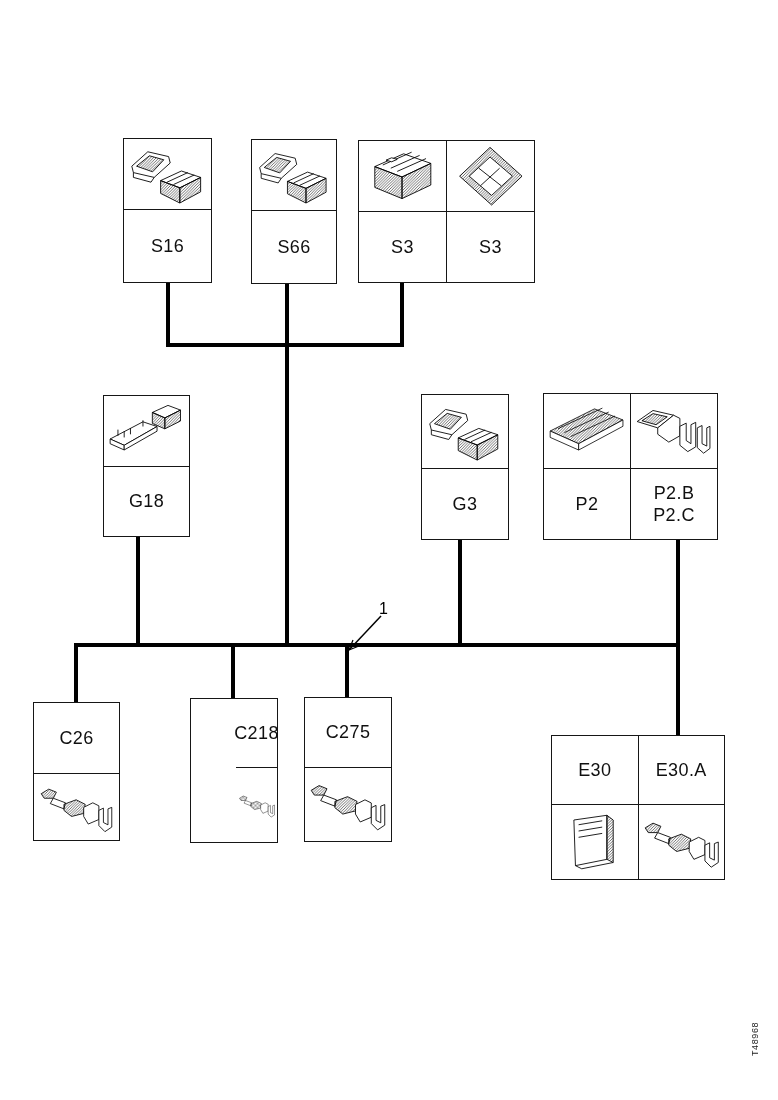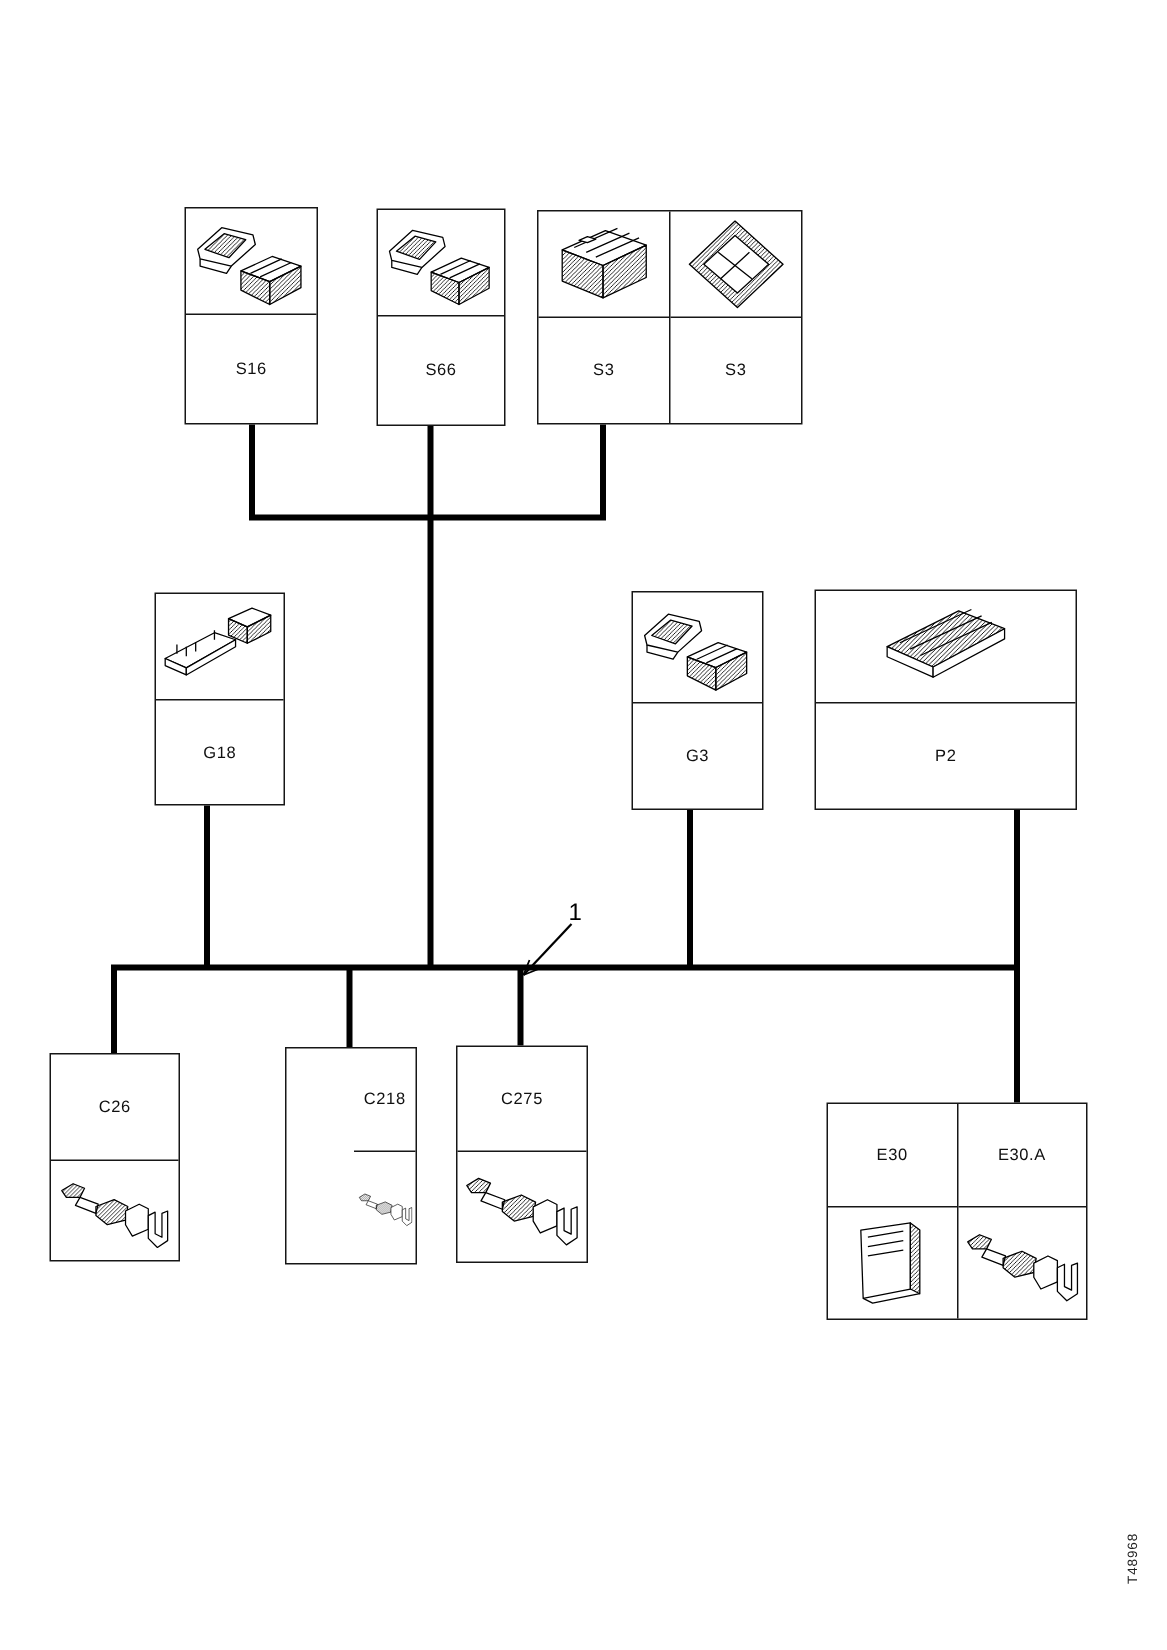--- a/index.html
+++ b/index.html
@@ -7,21 +7,21 @@
   body { font-family:"Liberation Sans", sans-serif; color:#111; }
   .canvas { position:relative; width:778px; height:1100px; background:#ffffff; overflow:hidden; }
 
   .node { position:absolute; border:1.6px solid #161616; background:#fff; display:flex; flex-direction:column; }
   .node.duo { flex-direction:row; }
   .col { display:flex; flex-direction:column; flex:1; min-width:0;text-align:right; }
   .col + .col { border-left:1.6px solid #161616; }
 
   .cell { position:relative; display:flex; align-items:center; justify-content:center; }
   .cell.pic { overflow:hidden; }
-  .cell.lbl { font-size:11px; letter-spacing:0.4px; color:#101010; }
+  .cell.lbl { font-size:18px; letter-spacing:0.4px; color:#101010; }
   .divider-h { border-top:1.6px solid #161616; }
 
   .art { width:92%; height:92%; display:block; }
 
   .line { position:absolute; background:#000; }
 
   .callout { position:absolute; font-size:16px; color:#000; }
   .leader { position:absolute; }
 
   .watermark { position:absolute; left:750px; top:1056px; font-size:9px; letter-spacing:0.6px;
@@ -195,20 +195,31 @@
 
   <div class="node duo" style="left:543px;top:393px;width:175px;height:147px;">
     <div class="col">
       <div class="cell pic" style="height:74px;">
         <svg class="art" viewBox="0 0 100 80">
             <use href="#sym-conn-strip"></use>
           </svg>
       </div>
       <div class="cell lbl divider-h" style="flex:1;">P2</div>
     </div>
+    <div class="col">
+      <div class="cell pic" style="height:74px;">
+        <svg class="art" viewBox="0 0 100 80">
+            <use href="#sym-conn-bracket"></use>
+          </svg>
+      </div>
+      <div class="cell lbl divider-h" style="flex:1;flex-direction:column;line-height:1.25;">
+        <span>P2.B</span>
+        <span>P2.C</span>
+      </div>
+    </div>
   </div>
 
   <div class="node" style="left:33px;top:702px;width:87px;height:139px;">
     <div class="cell lbl" style="height:70px;">C26</div>
     <div class="cell pic divider-h" style="flex:1;">
       <svg class="art" viewBox="0 0 100 80">
           <use href="#sym-terminal"></use>
         </svg>
     </div>
   </div>

